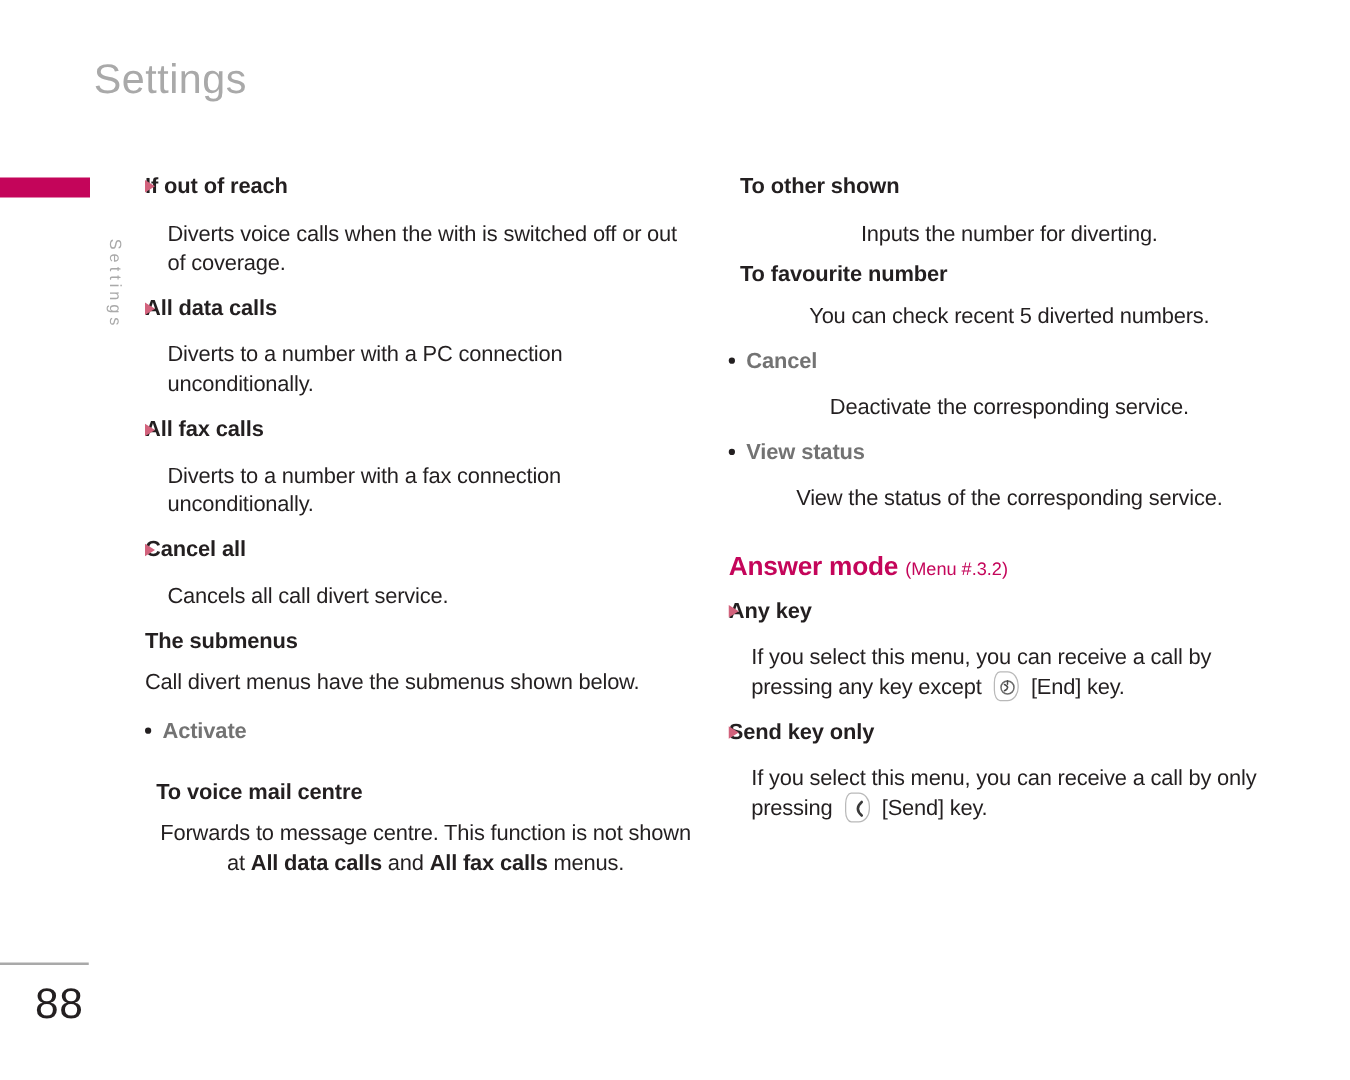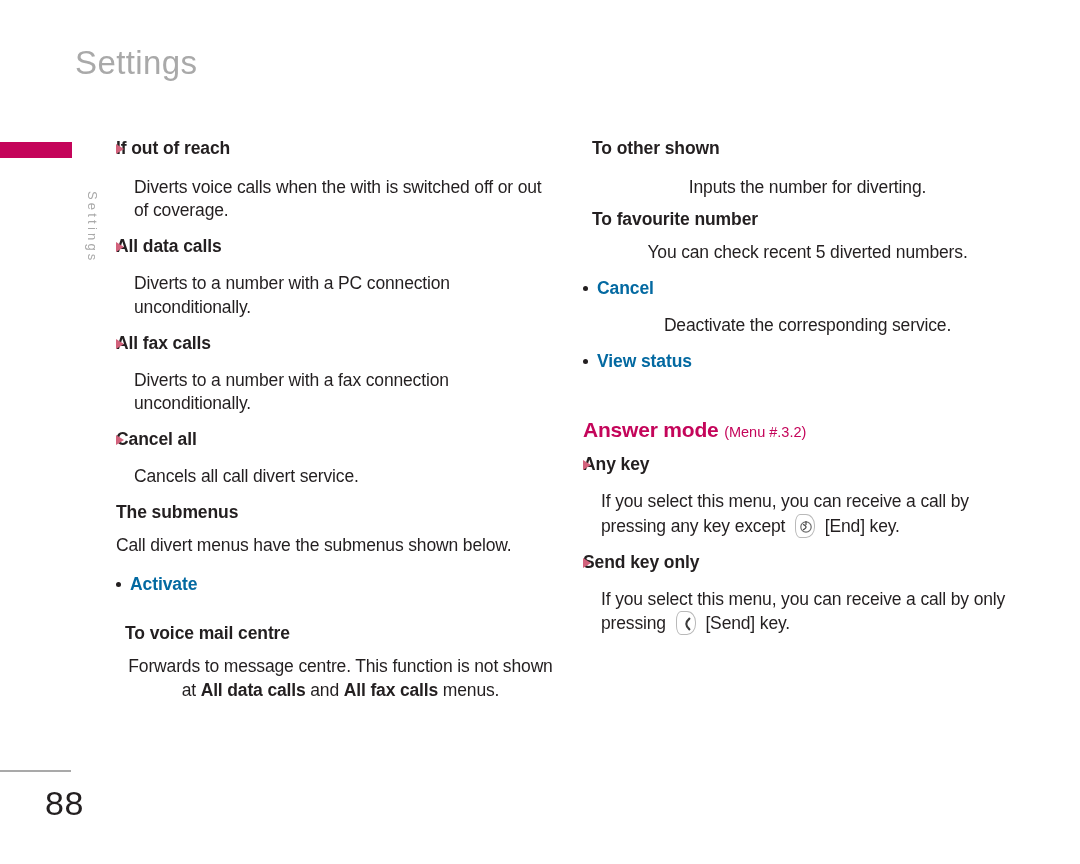--- a/index.html
+++ b/index.html
@@ -60,21 +60,20 @@
     background: #a9a9a9;
   }
   .page-number {
     position: absolute;
     left: 28px;
     top: 784px;
     font-size: 34px;
     font-weight: 400;
     color: #231f20;
     letter-spacing: 0.5px;
-    margin-left: 17px;
   }
 
   
   .col {
     position: absolute;
     top: 138px;
     width: 440px;
   }
   .col-left  { left: 116px; }
   .col-right { left: 583px; }
@@ -98,21 +97,21 @@
     border-top: 5.5px solid transparent;
     border-bottom: 5.5px solid transparent;
   }
 
   
   .h-dot {
     position: relative;
     padding-left: 14px;
     font-size: 17.5px;
     font-weight: bold;
-    color: #0369a1;
+    color: #737373;
     line-height: 1.25;
     letter-spacing: -0.1px;
   }
   .h-dot .dot {
     position: absolute;
     left: 0;
     top: 8px;
     width: 5px;
     height: 5px;
     border-radius: 50%;
@@ -267,20 +266,21 @@
   <div class="sp14"></div>
   <div class="p ind-s">Deactivate the corresponding service.</div>
 
   <div class="sp14"></div>
 
   <div class="h-dot">
     <span class="dot"></span>
     <span>View status</span>
   </div>
   <div class="sp14"></div>
+  <div class="p ind-s">View the status of the corresponding service.</div>
 
   <div class="sp30"></div>
 
   <div class="sec-title">
     <span>Answer mode</span>
     <span class="sec-ref">(Menu #.3.2)</span>
   </div>
 
   <div class="sp12"></div>
 

